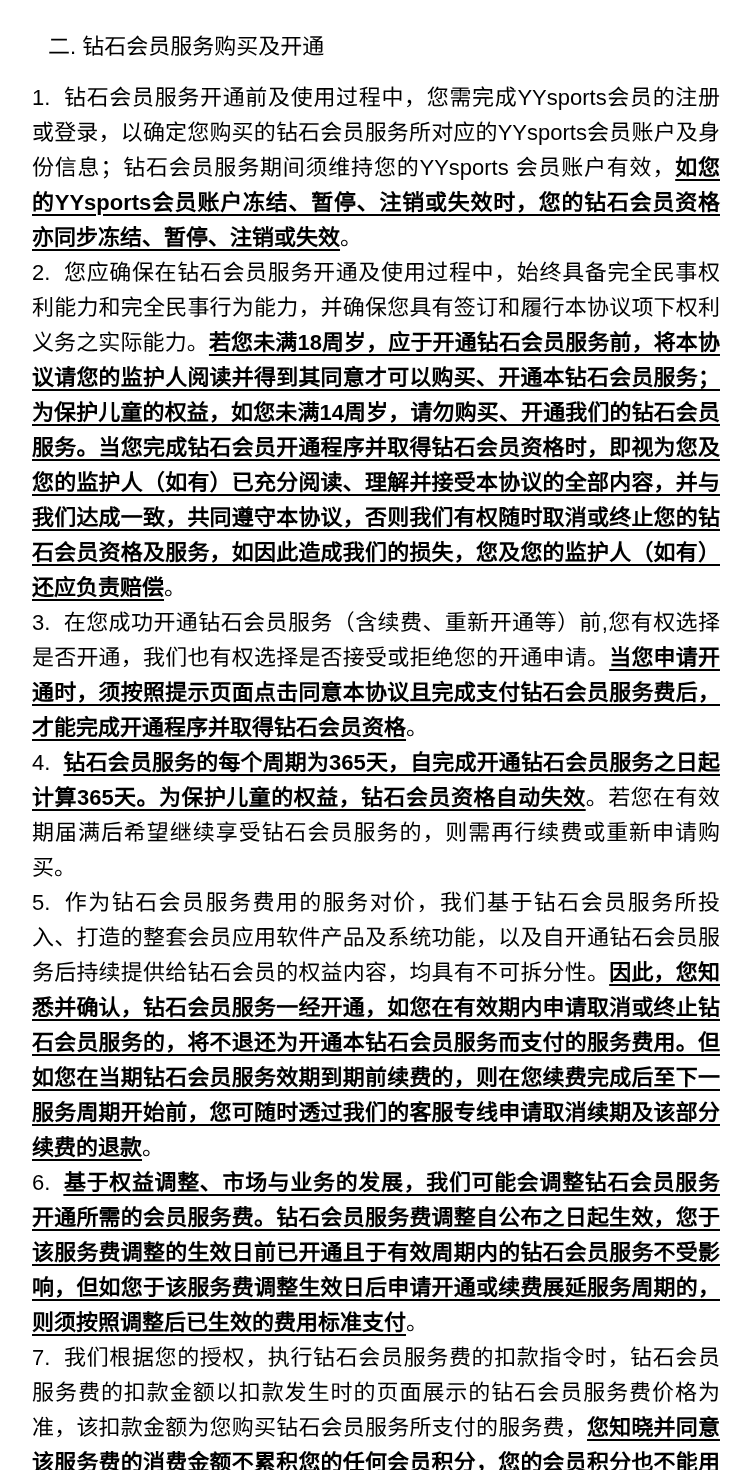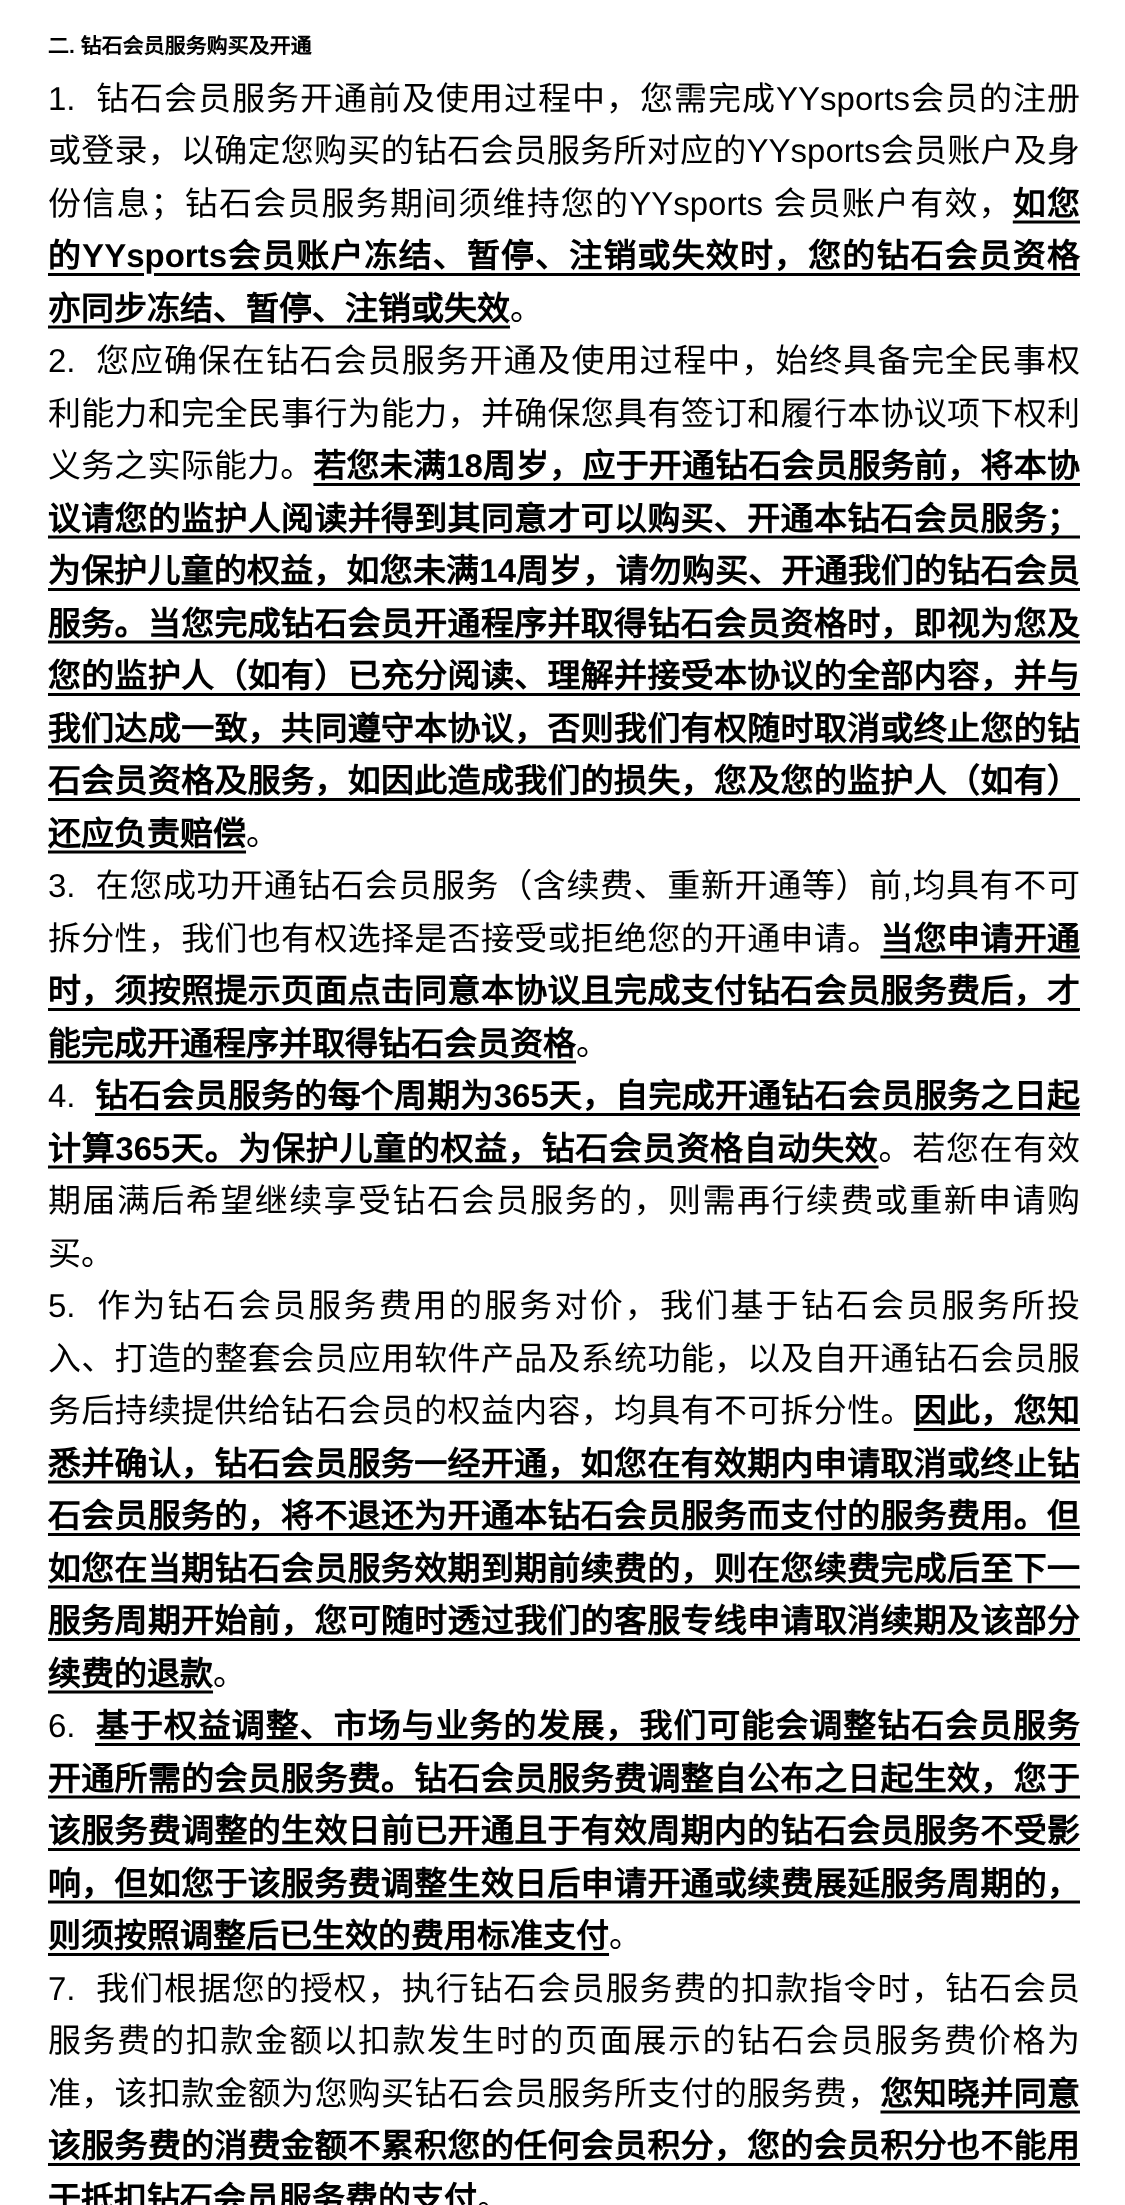--- a/index.html
+++ b/index.html
@@ -10,23 +10,23 @@
     background: #ffffff;
     color: #000000;
     font-family: "Liberation Sans", sans-serif;
     -webkit-font-smoothing: antialiased;
   }
   .doc {
     width: 750px;
     padding: 13px 30px 24px 32px;
   }
   .heading {
-    margin: 0;
-    font-size: 14px;
-    font-weight: 700;
+    margin: 16px;
+    font-size: 22px;
+    font-weight: 400;
     line-height: 35px;
     color: #000000;
   }
   .para {
     margin: 0;
     font-size: 22px;
     line-height: 35px;
     text-align: justify;
     word-break: break-word;
     color: #000000;
@@ -44,19 +44,19 @@
   }
 </style>
 </head>
 <body>
 
 <div class="doc">
   <h2 class="heading">二. 钻石会员服务购买及开通</h2>
   <div>
       <p class="para"><span class="num">1.</span><span class="seg">钻石会员服务开通前及使用过程中，您需完成YYsports会员的注册或登录，以确定您购买的钻石会员服务所对应的YYsports会员账户及身份信息；钻石会员服务期间须维持您的YYsports 会员账户有效，</span><span class="seg em">如您的YYsports会员账户冻结、暂停、注销或失效时，您的钻石会员资格亦同步冻结、暂停、注销或失效</span><span class="seg">。</span></p>
       <p class="para"><span class="num">2.</span><span class="seg">您应确保在钻石会员服务开通及使用过程中，始终具备完全民事权利能力和完全民事行为能力，并确保您具有签订和履行本协议项下权利义务之实际能力。</span><span class="seg em">若您未满18周岁，应于开通钻石会员服务前，将本协议请您的监护人阅读并得到其同意才可以购买、开通本钻石会员服务；为保护儿童的权益，如您未满14周岁，请勿购买、开通我们的钻石会员服务。当您完成钻石会员开通程序并取得钻石会员资格时，即视为您及您的监护人（如有）已充分阅读、理解并接受本协议的全部内容，并与我们达成一致，共同遵守本协议，否则我们有权随时取消或终止您的钻石会员资格及服务，如因此造成我们的损失，您及您的监护人（如有）还应负责赔偿</span><span class="seg">。</span></p>
-      <p class="para"><span class="num">3.</span><span class="seg">在您成功开通钻石会员服务（含续费、重新开通等）前,均具有不可拆分性，我们也有权选择是否接受或拒绝您的开通申请。</span><span class="seg em">当您申请开通时，须按照提示页面点击同意本协议且完成支付钻石会员服务费后，才能完成开通程序并取得钻石会员资格</span><span class="seg">。</span></p>
+      <p class="para"><span class="num">3.</span><span class="seg">在您成功开通钻石会员服务（含续费、重新开通等）前,您有权选择是否开通，我们也有权选择是否接受或拒绝您的开通申请。</span><span class="seg em">当您申请开通时，须按照提示页面点击同意本协议且完成支付钻石会员服务费后，才能完成开通程序并取得钻石会员资格</span><span class="seg">。</span></p>
       <p class="para"><span class="num">4.</span><span class="seg em">钻石会员服务的每个周期为365天，自完成开通钻石会员服务之日起计算365天。为保护儿童的权益，钻石会员资格自动失效</span><span class="seg">。若您在有效期届满后希望继续享受钻石会员服务的，则需再行续费或重新申请购买。</span></p>
       <p class="para"><span class="num">5.</span><span class="seg">作为钻石会员服务费用的服务对价，我们基于钻石会员服务所投入、打造的整套会员应用软件产品及系统功能，以及自开通钻石会员服务后持续提供给钻石会员的权益内容，均具有不可拆分性。</span><span class="seg em">因此，您知悉并确认，钻石会员服务一经开通，如您在有效期内申请取消或终止钻石会员服务的，将不退还为开通本钻石会员服务而支付的服务费用。但如您在当期钻石会员服务效期到期前续费的，则在您续费完成后至下一服务周期开始前，您可随时透过我们的客服专线申请取消续期及该部分续费的退款</span><span class="seg">。</span></p>
       <p class="para"><span class="num">6.</span><span class="seg em">基于权益调整、市场与业务的发展，我们可能会调整钻石会员服务开通所需的会员服务费。钻石会员服务费调整自公布之日起生效，您于该服务费调整的生效日前已开通且于有效周期内的钻石会员服务不受影响，但如您于该服务费调整生效日后申请开通或续费展延服务周期的，则须按照调整后已生效的费用标准支付</span><span class="seg">。</span></p>
       <p class="para"><span class="num">7.</span><span class="seg">我们根据您的授权，执行钻石会员服务费的扣款指令时，钻石会员服务费的扣款金额以扣款发生时的页面展示的钻石会员服务费价格为准，该扣款金额为您购买钻石会员服务所支付的服务费，</span><span class="seg em">您知晓并同意该服务费的消费金额不累积您的任何会员积分，您的会员积分也不能用于抵扣钻石会员服务费的支付</span><span class="seg">。</span></p>
     </div>
 </div>
 
 </body></html>

